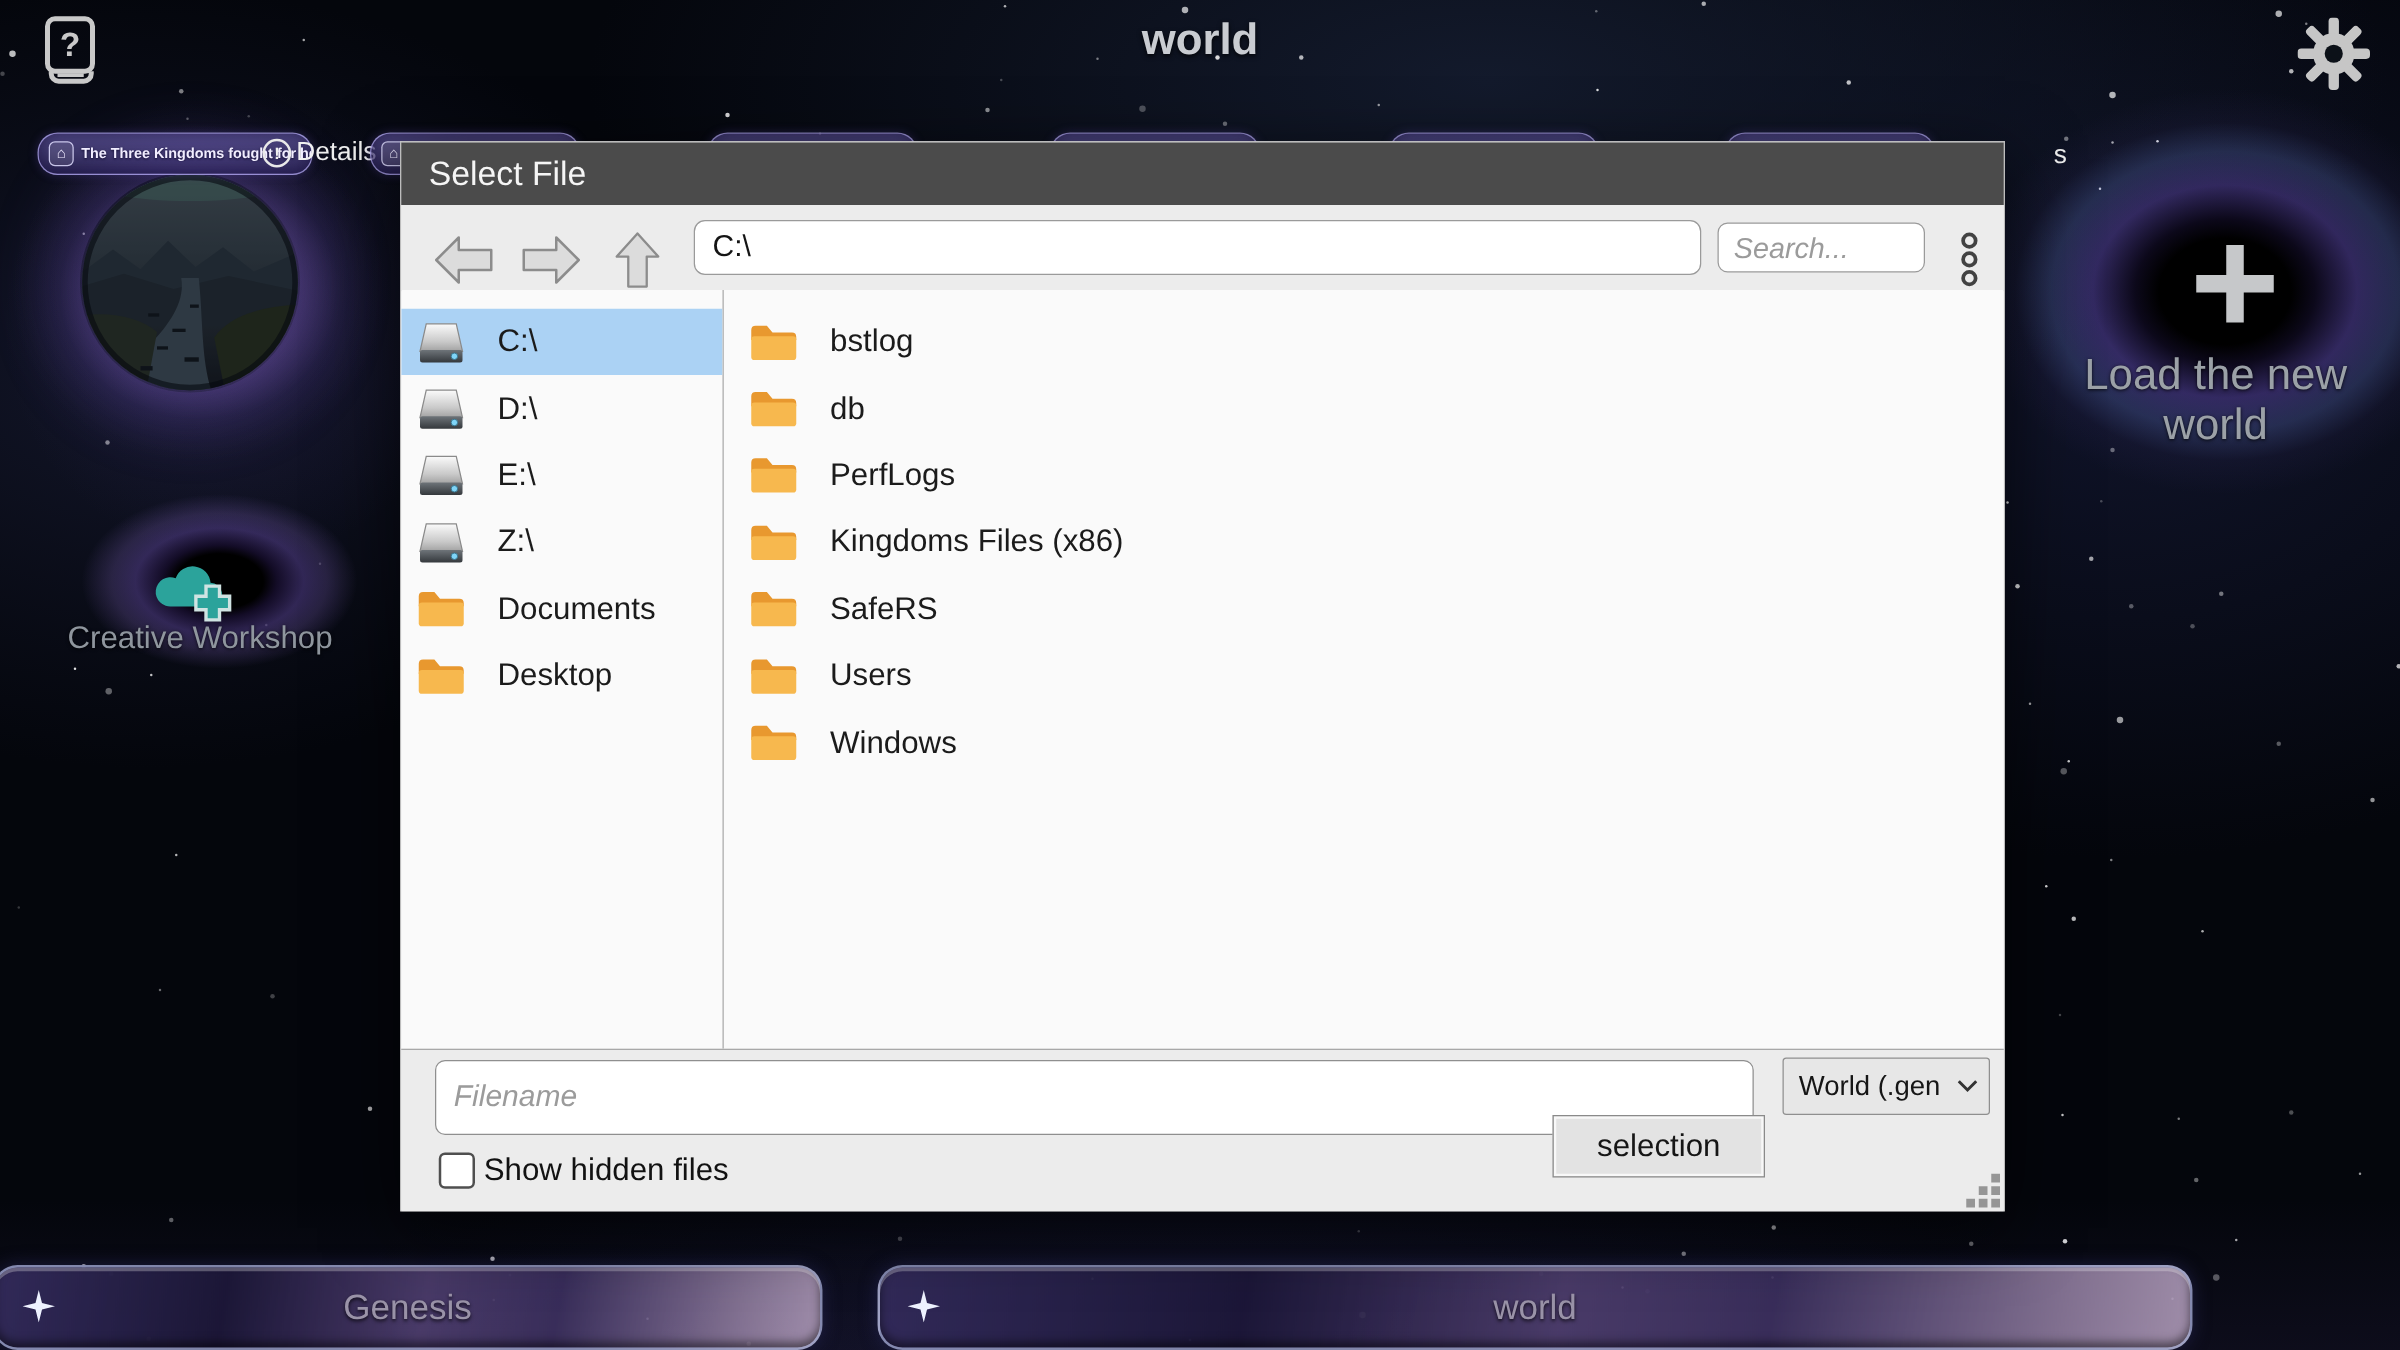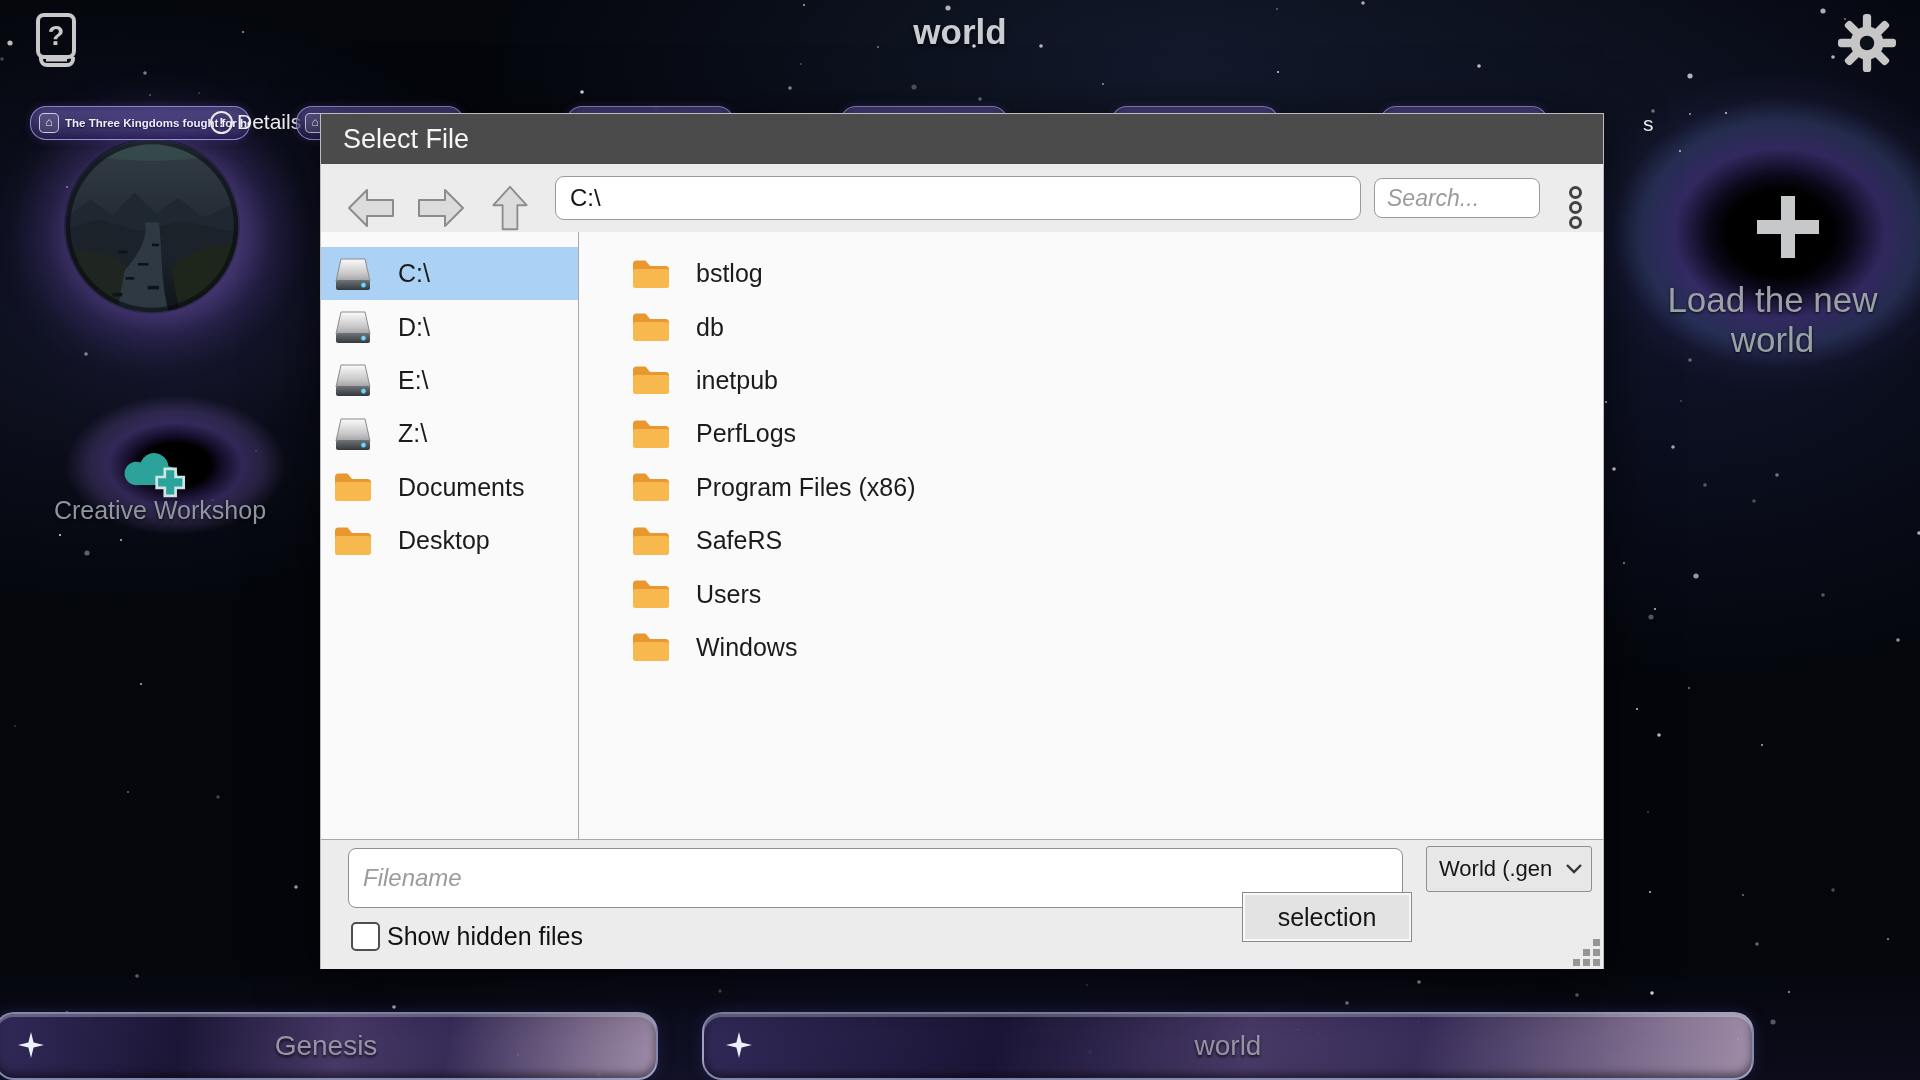--- a/index.html
+++ b/index.html
@@ -87,21 +87,21 @@
     border:1.5px solid #9a9a9a;border-radius:8px;background:#fff;font-size:23px;color:#141414;
     padding:0 12px;font-family:inherit;outline:none;}
   .search-input::placeholder,.fname-input::placeholder{font-style:italic;color:#9b9b9b;}
   .kebab{position:absolute;left:1248px;top:22px;display:flex;flex-direction:column;gap:2px;cursor:pointer;}
   .kebab i{width:7px;height:7px;border:3.2px solid #424242;border-radius:50%;background:transparent;}
   .content{position:absolute;left:0;top:118px;width:100%;height:607px;background:#fafafa;display:flex;}
   .places-pane{width:258px;box-sizing:border-box;border-right:1px solid #a9a9a9;padding-top:15px;overflow:hidden;}
   .files-pane{flex:1;padding-top:15px;overflow:hidden;}
   .row{height:53.4px;display:flex;align-items:center;cursor:pointer;}
   .places-pane .row{padding-left:12px;}
-  .files-pane .row{padding-left:20px;margin-left:32px;}
+  .files-pane .row{padding-left:20px;}
   .row.selected{background:#abd2f4;}
   .row .ric{width:40px;height:40px;flex:0 0 auto;display:flex;align-items:center;justify-content:center;}
   .row .rlabel{margin-left:25px;font-size:25px;color:#1b1b1b;white-space:nowrap;}
   .footer{position:absolute;left:0;top:725px;width:100%;height:129px;background:#ececec;border-top:1px solid #a8a8a8;}
   .fname-input{position:absolute;left:27px;top:8px;width:1055px;height:60px;box-sizing:border-box;
     border:1.5px solid #8f8f8f;border-radius:8px;background:#fff;font-size:24px;color:#141414;
     padding:0 14px;font-family:inherit;outline:none;}
   .ftype{position:absolute;left:1105px;top:6px;width:166px;height:46px;box-sizing:border-box;cursor:pointer;
     border:1.5px solid #8f8f8f;border-radius:3px;background:#e7e7e7;display:flex;align-items:center;}
   .ftype-label{flex:1;padding-left:12px;font-size:22px;color:#161616;white-space:nowrap;overflow:hidden;}
@@ -360,41 +360,31 @@
     <span class="rlabel">db</span>
   </div>
           <div class="row">
 
     <span class="ric">
       <svg width="40" height="34" viewBox="0 0 40 34">
         <path d="M2 7 Q2 3.5 5.5 3.5 H14.5 L19 9 H34.5 Q38 9 38 12.5 V15 H2 Z" fill="#e8982f"></path>
         <rect x="2" y="12" width="36" height="19" rx="2.5" fill="#f7b84e"></rect>
       </svg>
     </span>
-    <span class="rlabel">inetpub</span>
-  </div>
-          <div class="row">
-
-    <span class="ric">
-      <svg width="40" height="34" viewBox="0 0 40 34">
-        <path d="M2 7 Q2 3.5 5.5 3.5 H14.5 L19 9 H34.5 Q38 9 38 12.5 V15 H2 Z" fill="#e8982f"></path>
-        <rect x="2" y="12" width="36" height="19" rx="2.5" fill="#f7b84e"></rect>
-      </svg>
-    </span>
     <span class="rlabel">PerfLogs</span>
   </div>
           <div class="row">
 
     <span class="ric">
       <svg width="40" height="34" viewBox="0 0 40 34">
         <path d="M2 7 Q2 3.5 5.5 3.5 H14.5 L19 9 H34.5 Q38 9 38 12.5 V15 H2 Z" fill="#e8982f"></path>
         <rect x="2" y="12" width="36" height="19" rx="2.5" fill="#f7b84e"></rect>
       </svg>
     </span>
-    <span class="rlabel">Program Files (x86)</span>
+    <span class="rlabel">Kingdoms Files (x86)</span>
   </div>
           <div class="row">
 
     <span class="ric">
       <svg width="40" height="34" viewBox="0 0 40 34">
         <path d="M2 7 Q2 3.5 5.5 3.5 H14.5 L19 9 H34.5 Q38 9 38 12.5 V15 H2 Z" fill="#e8982f"></path>
         <rect x="2" y="12" width="36" height="19" rx="2.5" fill="#f7b84e"></rect>
       </svg>
     </span>
     <span class="rlabel">SafeRS</span>

